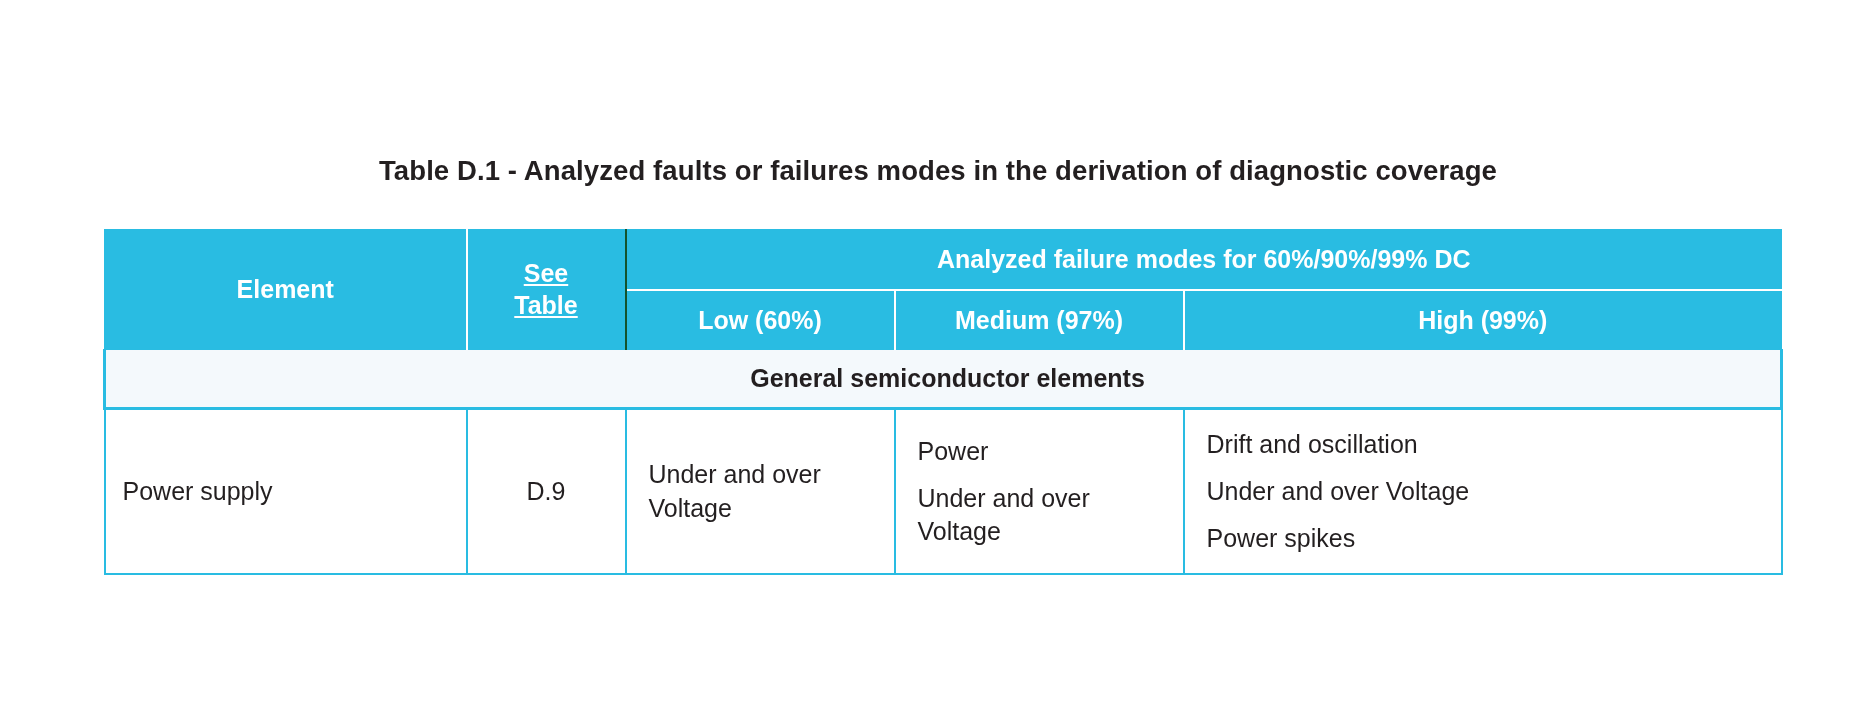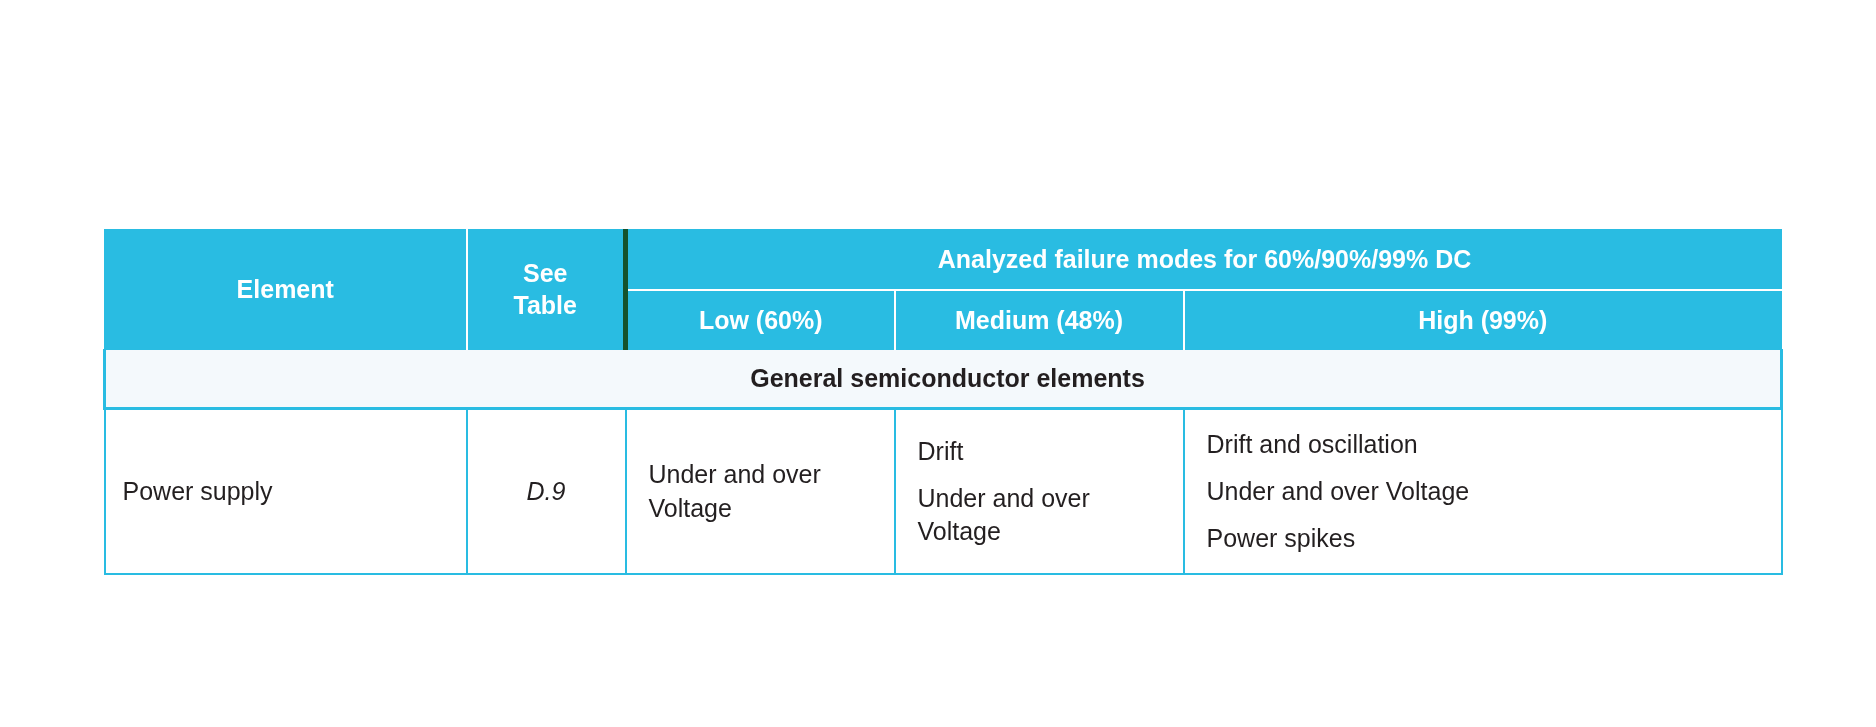--- a/index.html
+++ b/index.html
@@ -59,22 +59,23 @@
     text-align: center;
     border: 1px solid #29bce2;
     box-shadow: inset 0 0 0 1px #29bce2;
   }
   .hdr-element {
     height: 119px;
     border-right: 2px solid #ffffff;
   }
   .hdr-see-tables {
     height: 119px;
-    border-right: 5px solid #14532d;
+    border-right: 2px solid #14532d;
     line-height: 1.26;
+    text-decoration: underline;
   }
   .hdr-group {
     height: 59px;
     border-bottom: 2px solid #ffffff;
   }
   .hdr-sub {
     height: 58px;
     text-align: center;
   }
   .hdr-sub-mid, .hdr-sub-low {
@@ -106,21 +107,20 @@
   }
   .cell-element {
     text-align: left;
     padding-left: 17px !important;
     vertical-align: middle;
     border-radius: 29px;
   }
   .cell-see {
     text-align: center;
     vertical-align: middle;
-    font-style: italic;
   }
   .cell-modes {
     text-align: left;
     padding-left: 22px !important;
     vertical-align: middle;
   }
   .mode-list {
     margin: 0;
     padding: 0;
     list-style: none;
@@ -135,59 +135,60 @@
   }
   .mode-list.narrow li {
     max-width: 250px;
   }
 </style>
 </head>
 <body>
 
 <div class="page">
 
+  <div class="table-title">Table D.1 - Analyzed faults or failures modes in the derivation of diagnostic coverage</div>
 
   <table class="fault-table">
     <colgroup>
       <col style="width:362px">
       <col style="width:159px">
       <col style="width:269px">
       <col style="width:289px">
       <col style="width:598px">
     </colgroup>
     <thead>
       <tr>
         <th class="hdr hdr-element" rowspan="2">Element</th>
         <th class="hdr hdr-see-tables" rowspan="2">
           <span>See</span><br>
           <span>Table</span>
         </th>
         <th class="hdr hdr-group" colspan="3">Analyzed failure modes for 60%/90%/99% DC</th>
       </tr>
       <tr>
         <th class="hdr hdr-sub hdr-sub-low">Low (60%)</th>
-        <th class="hdr hdr-sub hdr-sub-mid">Medium (48%)</th>
+        <th class="hdr hdr-sub hdr-sub-mid">Medium (97%)</th>
         <th class="hdr hdr-sub">High (99%)</th>
       </tr>
     </thead>
     <tbody>
       <tr class="section-row">
         <td colspan="5">General semiconductor elements</td>
       </tr>
       <tr class="data-row">
         <td class="cell-element">Power supply</td>
         <td class="cell-see">D.9</td>
         <td class="cell-modes">
           <ul class="mode-list narrow">
             <li>Under and over Voltage</li>
           </ul>
         </td>
         <td class="cell-modes">
           <ul class="mode-list narrow spaced">
-            <li>Drift</li>
+            <li>Power</li>
             <li>Under and over Voltage</li>
           </ul>
         </td>
         <td class="cell-modes">
           <ul class="mode-list spaced">
             <li>Drift and oscillation</li>
             <li>Under and over Voltage</li>
             <li>Power spikes</li>
           </ul>
         </td>

